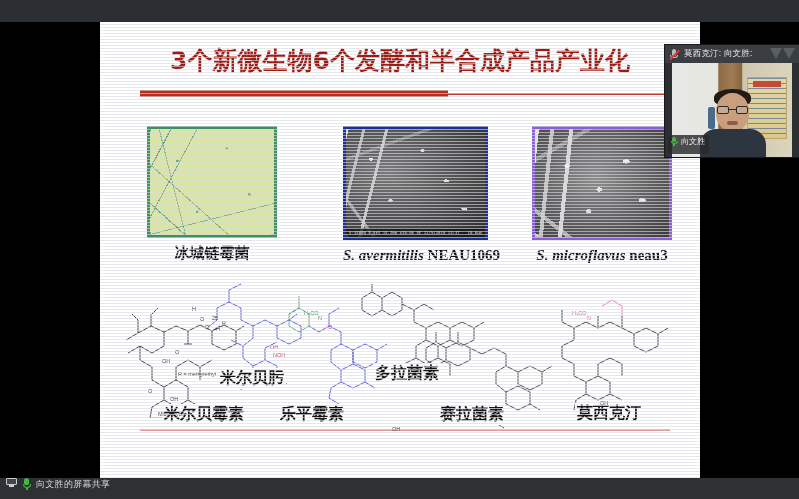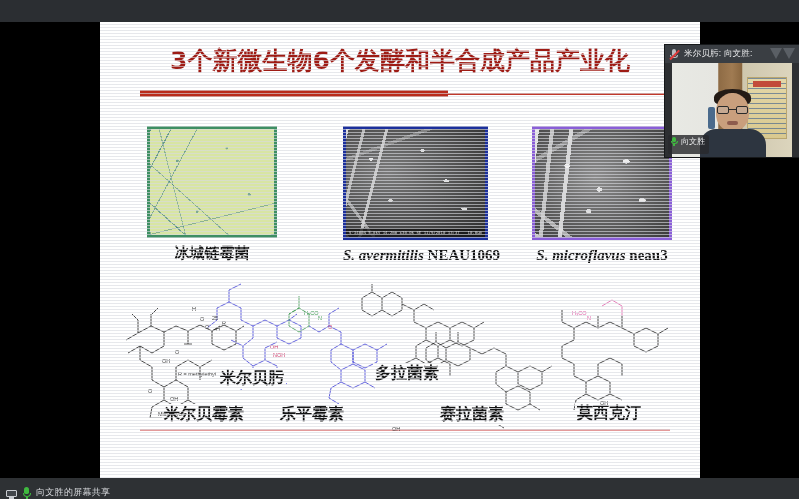--- a/index.html
+++ b/index.html
@@ -12,21 +12,21 @@
   #root { position: relative; width: 799px; height: 499px; background: #000; }
 
   
   .topbar {
     position: absolute; left: 0; top: 0; width: 799px; height: 22px;
     background: #2b2e32;
   }
   .bottombar {
     position: absolute; left: 0; top: 478px; width: 799px; height: 21px;
     background: #2e3134;
-    display: flex; align-items: flex-end; gap: 5px; padding-left: 6px;
+    display: flex; align-items: flex-start; gap: 5px; padding-left: 6px;
   }
   .bottombar .lbl {
     color: #d8dade; font-size: 9px; letter-spacing: .3px;
     white-space: nowrap;
   }
   .mon-ico { width: 11px; height: 9px; position: relative; flex: 0 0 auto; }
   .mon-ico i {
     position: absolute; left: 0; top: 0; width: 11px; height: 7px;
     border: 1px solid #c9ccd1; border-radius: 1px; background: #41454a;
   }
@@ -495,21 +495,21 @@
     <div class="scanlines"></div>
   </div>
 
   <div class="video-panel">
     <div class="video-head">
       <span class="mic-off">
         <i></i>
           <b></b>
           <s></s>
       </span>
-      <span class="vtitle">米尔贝肟: 向文胜:</span>
+      <span class="vtitle">莫西克汀: 向文胜:</span>
       <span class="chev-grp">
         <span class="chev"></span>
           <span class="chev"></span>
       </span>
     </div>
     <div class="video-body">
       <div class="vframe">
         <div class="vwall-doc"></div>
         <div class="v-hair"></div>
         <div class="v-person-head"></div>

